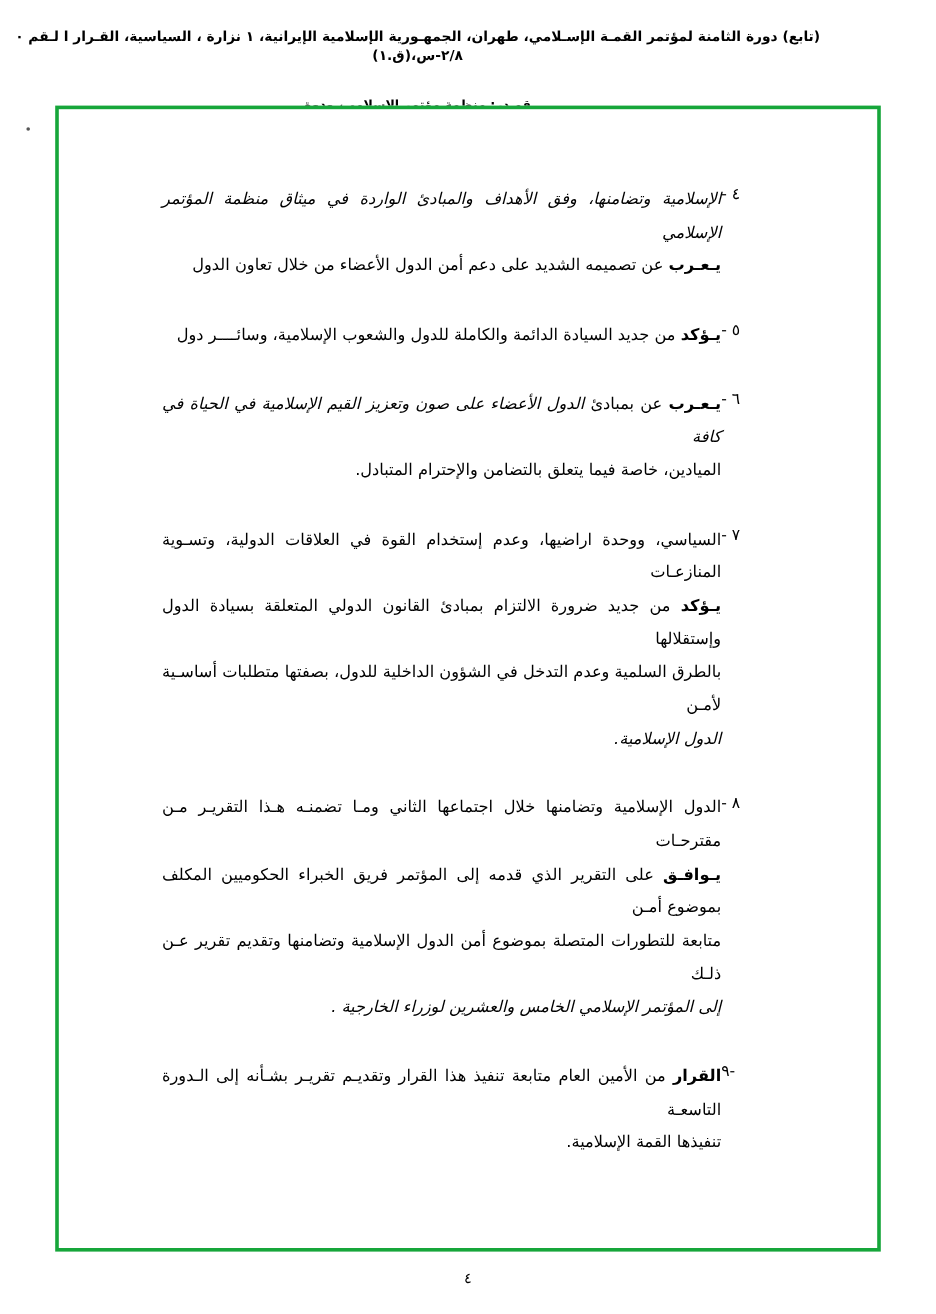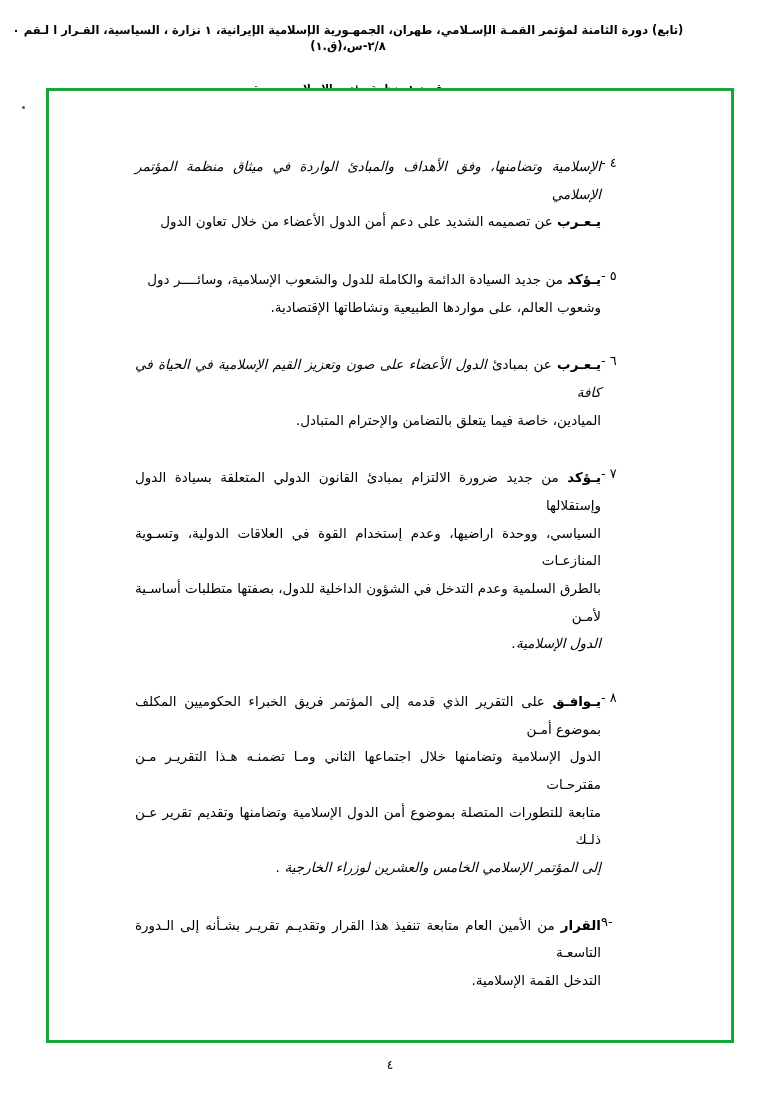--- a/index.html
+++ b/index.html
@@ -136,57 +136,56 @@
       <div class="clause-body">
           <div><span class="ital">الإسلامية وتضامنها، وفق الأهداف والمبادئ الواردة في ميثاق منظمة المؤتمر الإسلامي</span></div>
           <div><span class="verb">يـعـرب</span><span> عن تصميمه الشديد على دعم أمن الدول الأعضاء من خلال تعاون الدول</span></div>
         </div>
     </div>
 
     <div class="clause c5">
       <div class="clause-marker">٥ -</div>
       <div class="clause-body">
           <div><span class="verb">يـؤكد</span><span> من جديد السيادة الدائمة والكاملة للدول والشعوب الإسلامية، وسائــــر دول</span></div>
-          <div><span>وشعوب العالم، على مواردها الطبيعية ونشاطاتها الإقتصادية.</span></div>
         </div>
     </div>
 
     <div class="clause c6">
       <div class="clause-marker">٦ -</div>
       <div class="clause-body">
           <div><span class="verb">يـعـرب</span><span> عن بمبادئ </span><span class="ital">الدول الأعضاء على صون وتعزيز القيم الإسلامية في الحياة في كافة</span></div>
           <div><span>الميادين، خاصة فيما يتعلق بالتضامن والإحترام المتبادل.</span></div>
         </div>
     </div>
 
     <div class="clause c7">
       <div class="clause-marker">٧ -</div>
       <div class="clause-body">
+          <div><span>السياسي، ووحدة اراضيها، وعدم إستخدام القوة في العلاقات الدولية، وتسـوية المنازعـات</span></div>
           <div><span class="verb">يـؤكد</span><span> من جديد ضرورة الالتزام بمبادئ القانون الدولي المتعلقة بسيادة الدول وإستقلالها</span></div>
-          <div><span>السياسي، ووحدة اراضيها، وعدم إستخدام القوة في العلاقات الدولية، وتسـوية المنازعـات</span></div>
           <div><span>بالطرق السلمية وعدم التدخل في الشؤون الداخلية للدول، بصفتها متطلبات أساسـية لأمـن</span></div>
           <div><span class="ital">الدول الإسلامية.</span></div>
         </div>
     </div>
 
     <div class="clause c8">
       <div class="clause-marker">٨ -</div>
       <div class="clause-body">
+          <div><span>الدول الإسلامية وتضامنها خلال اجتماعها الثاني ومـا تضمنـه هـذا التقريـر مـن مقترحـات</span></div>
           <div><span class="verb">يـوافـق</span><span> على التقرير الذي قدمه إلى المؤتمر فريق الخبراء الحكوميين المكلف بموضوع أمـن</span></div>
-          <div><span>الدول الإسلامية وتضامنها خلال اجتماعها الثاني ومـا تضمنـه هـذا التقريـر مـن مقترحـات</span></div>
           <div><span>متابعة للتطورات المتصلة بموضوع أمن الدول الإسلامية وتضامنها وتقديم تقرير عـن ذلـك</span></div>
           <div><span class="ital">إلى المؤتمر الإسلامي الخامس والعشرين لوزراء الخارجية .</span></div>
         </div>
     </div>
 
     <div class="clause c9">
       <div class="clause-marker">-٩</div>
       <div class="clause-body">
           <div><span class="verb">القرار</span><span> من الأمين العام متابعة تنفيذ هذا القرار وتقديـم تقريـر بشـأنه إلى الـدورة التاسعـة</span></div>
-          <div><span>التدخل القمة الإسلامية.</span></div>
+          <div><span>تنفيذها القمة الإسلامية.</span></div>
         </div>
     </div>
 
   </div>
 </div>
 
 <div class="doc-footer">
   <span>٤</span>
 </div>
 

